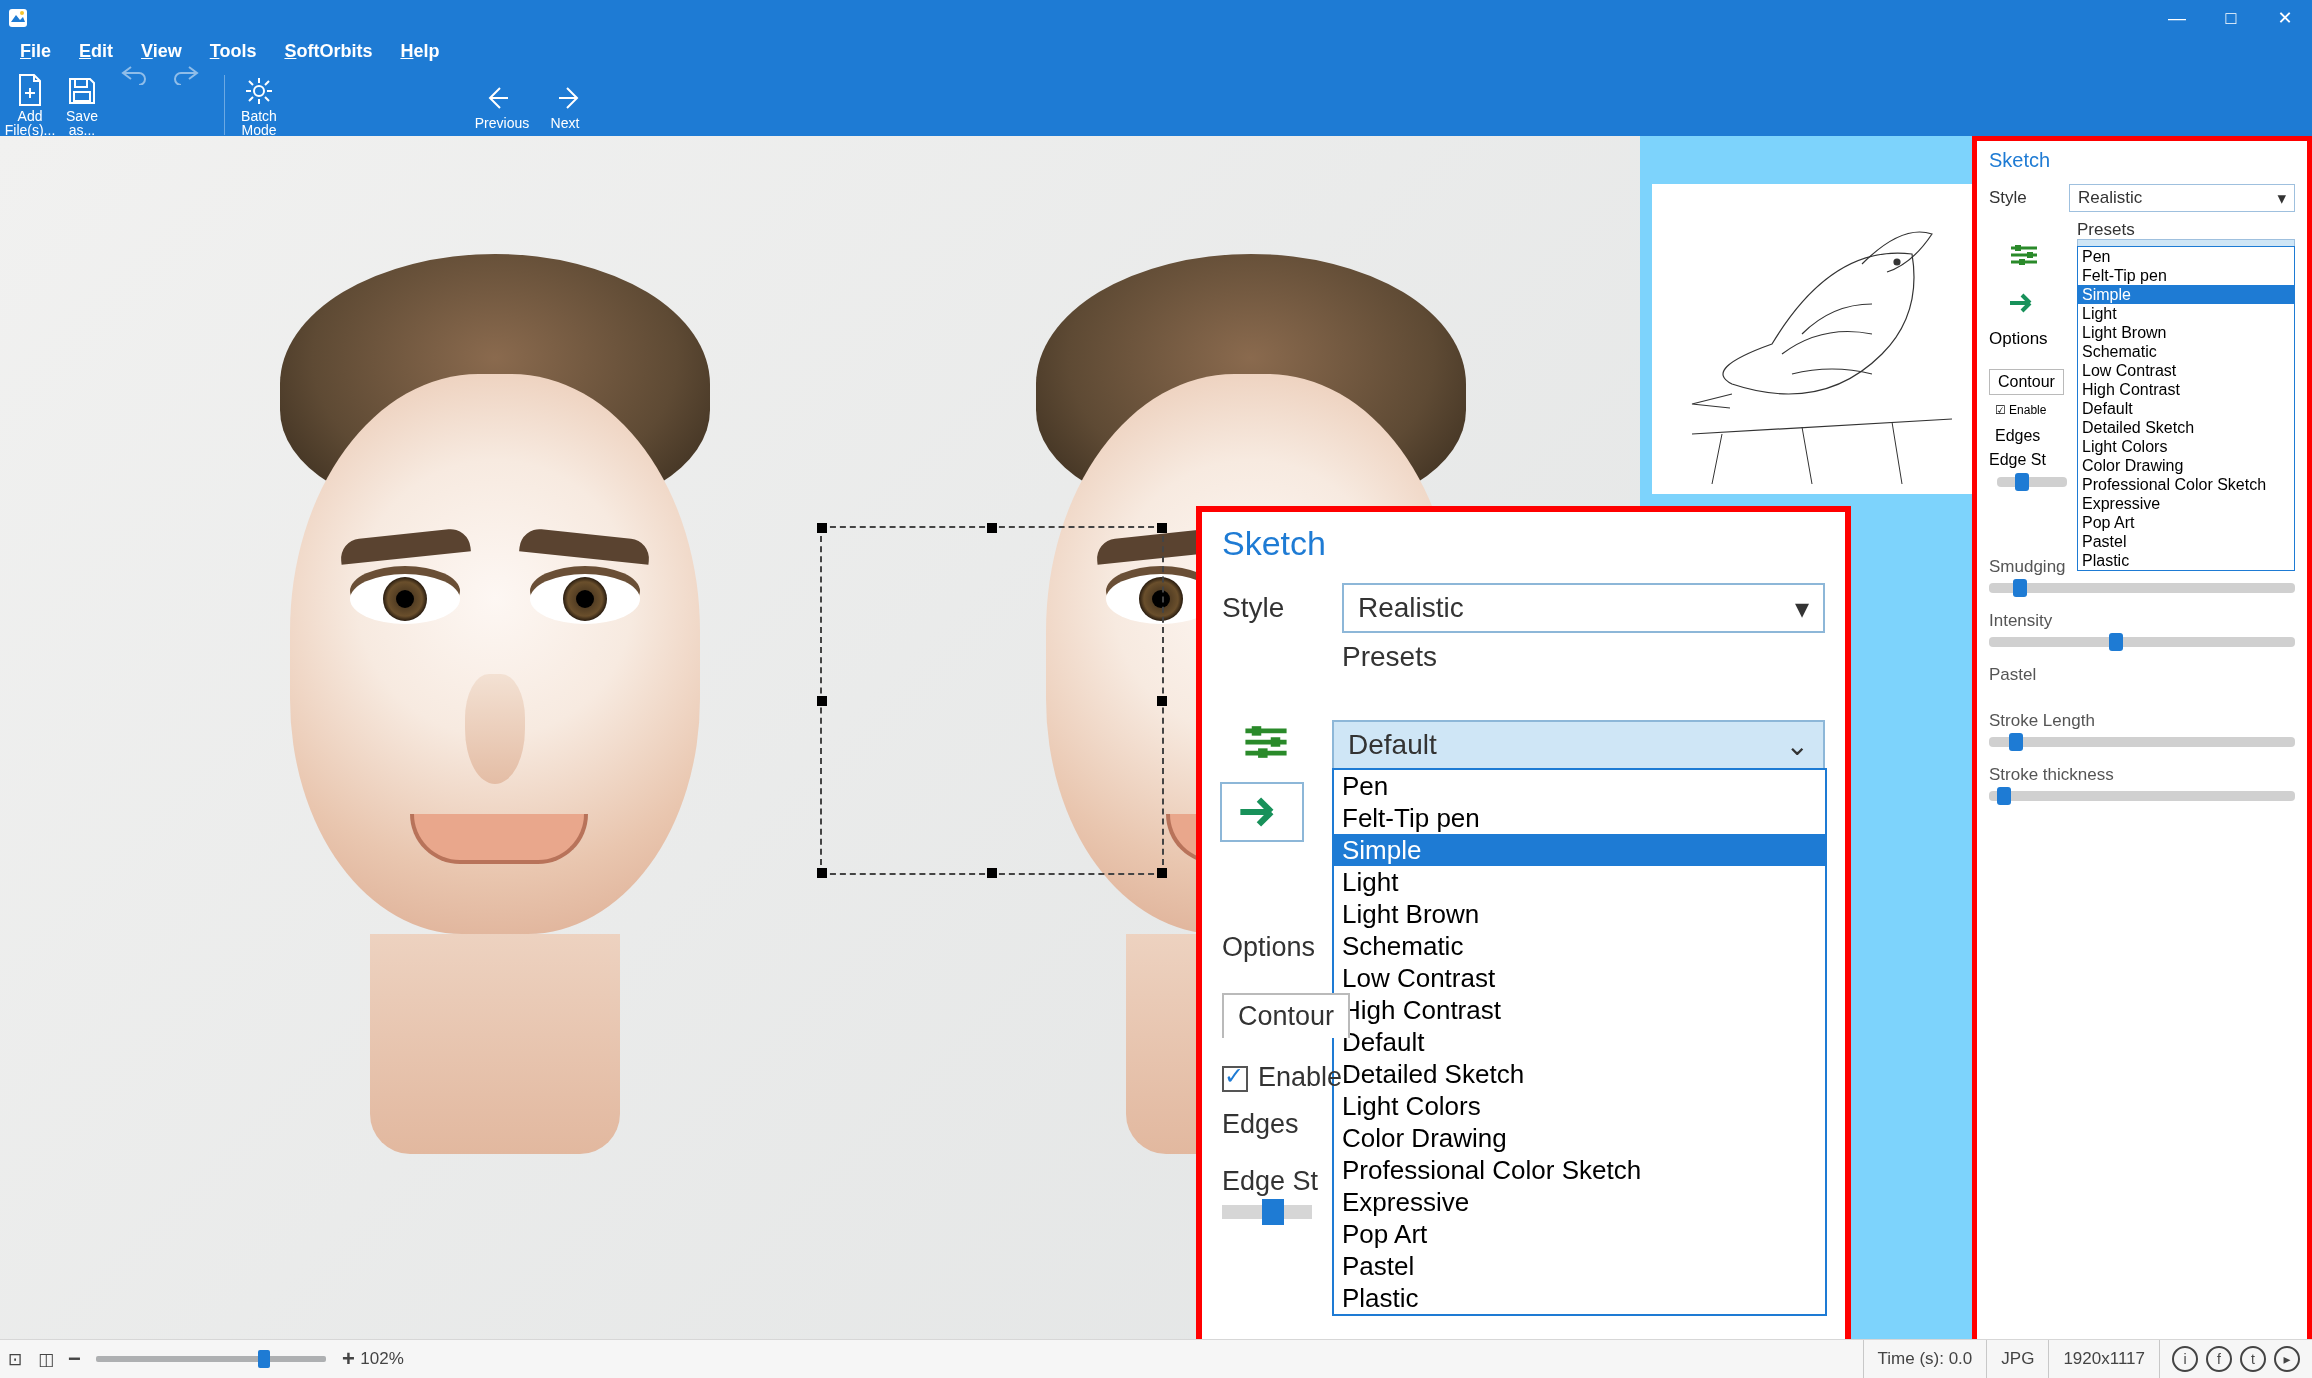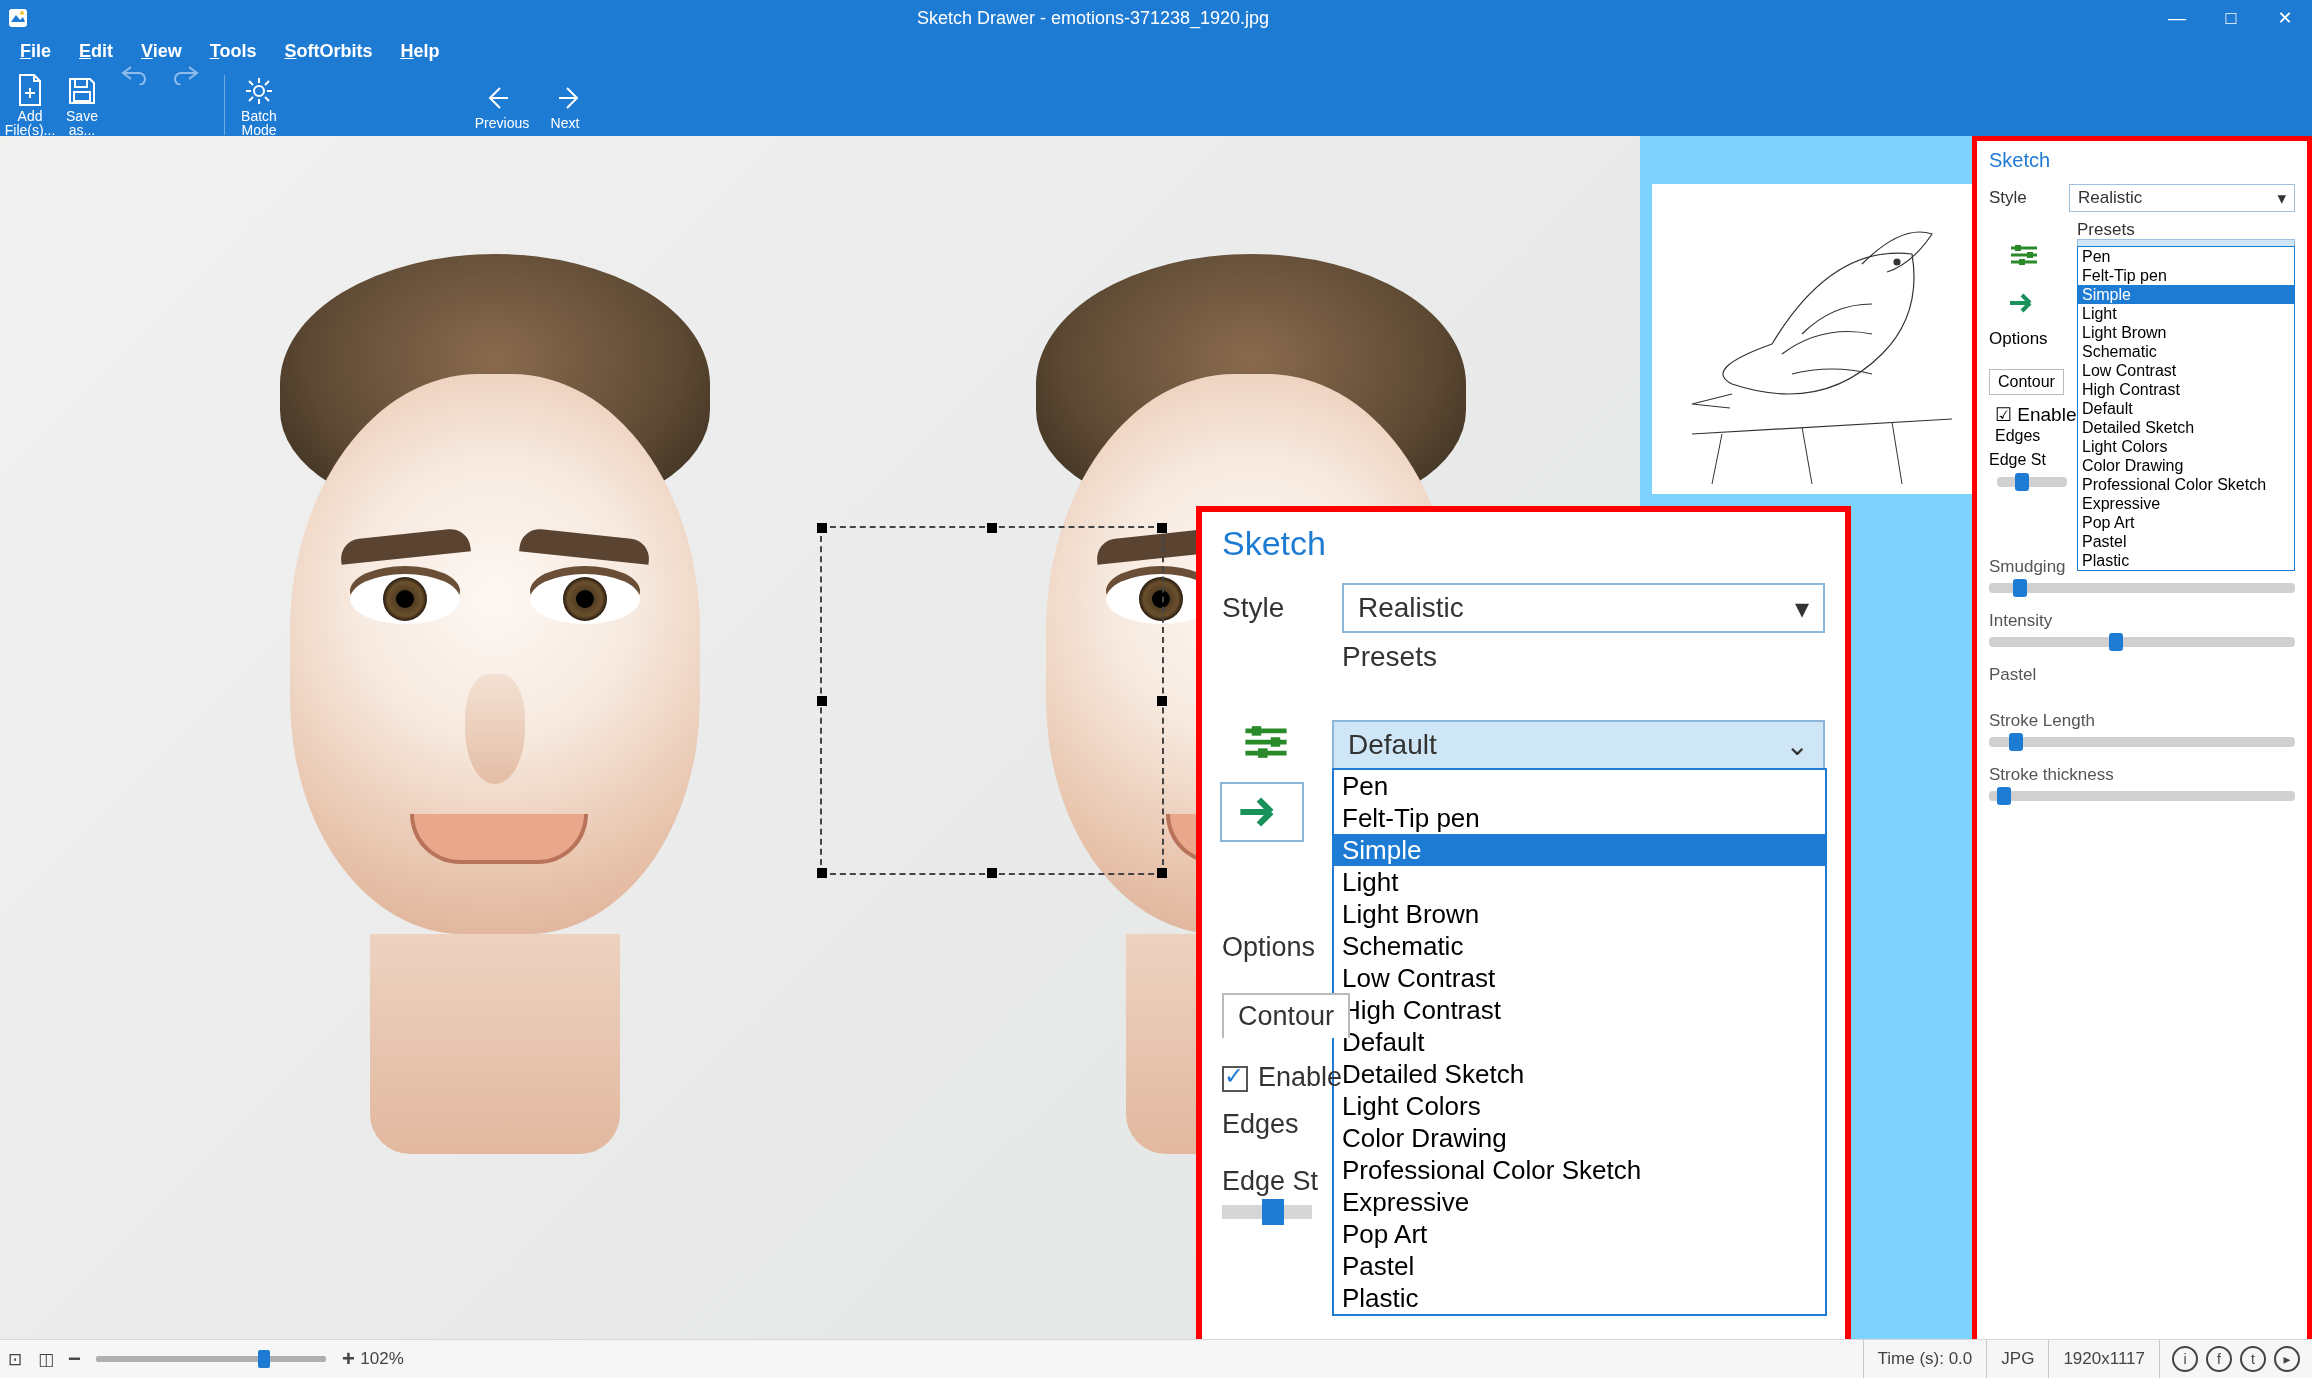--- a/index.html
+++ b/index.html
@@ -97,21 +97,20 @@
 <body>
 
 <div class="titlebar">
   <div class="icon">
     <svg width="20" height="20" viewBox="0 0 20 20">
         <rect x="1" y="1" width="18" height="18" rx="3" fill="#fff"></rect>
         <path d="M3 14 L8 7 L12 12 L15 9 L17 14 Z" fill="#1e7bd4"></path>
         <circle cx="14" cy="5" r="2" fill="#f4c430"></circle>
       </svg>
   </div>
-  <div class="title">Sketch Drawer - emotions-371238_1920.jpg</div>
   <div class="winbtns">
     <div>—</div>
     <div>□</div>
     <div>✕</div>
   </div>
 </div>
 
 <div class="menubar">
   <span>File</span>
   <span>Edit</span>
@@ -308,21 +307,21 @@
         <div>Color Drawing</div>
         <div>Professional Color Sketch</div>
         <div>Expressive</div>
         <div>Pop Art</div>
         <div>Pastel</div>
         <div>Plastic</div>
       </div>
 
     <div style="position:absolute;top:188px;left:12px;font-size:17px;">Options</div>
     <div style="position:absolute;top:228px;left:12px;border:1px solid #bababa;padding:3px 8px;font-size:16px;">Contour</div>
-    <div style="position:absolute;top:262px;left:18px;font-size:19px;">☑ <span>Enable</span></div>
+    <div style="position:absolute;top:262px;left:18px;font-size:12px;">☑ <span>Enable</span></div>
     <div style="position:absolute;top:286px;left:18px;font-size:16px;">Edges</div>
     <div style="position:absolute;top:310px;left:12px;font-size:16px;">Edge St</div>
     <div style="position:absolute;top:330px;left:20px;width:70px;" class="slider">
         <div class="thumb" style="left:18px"></div>
       </div>
 
     <div class="belowlist">
       <div class="sectionlbl">Smudging</div>
       <div class="slider">
           <div class="thumb" style="left:24px"></div>

